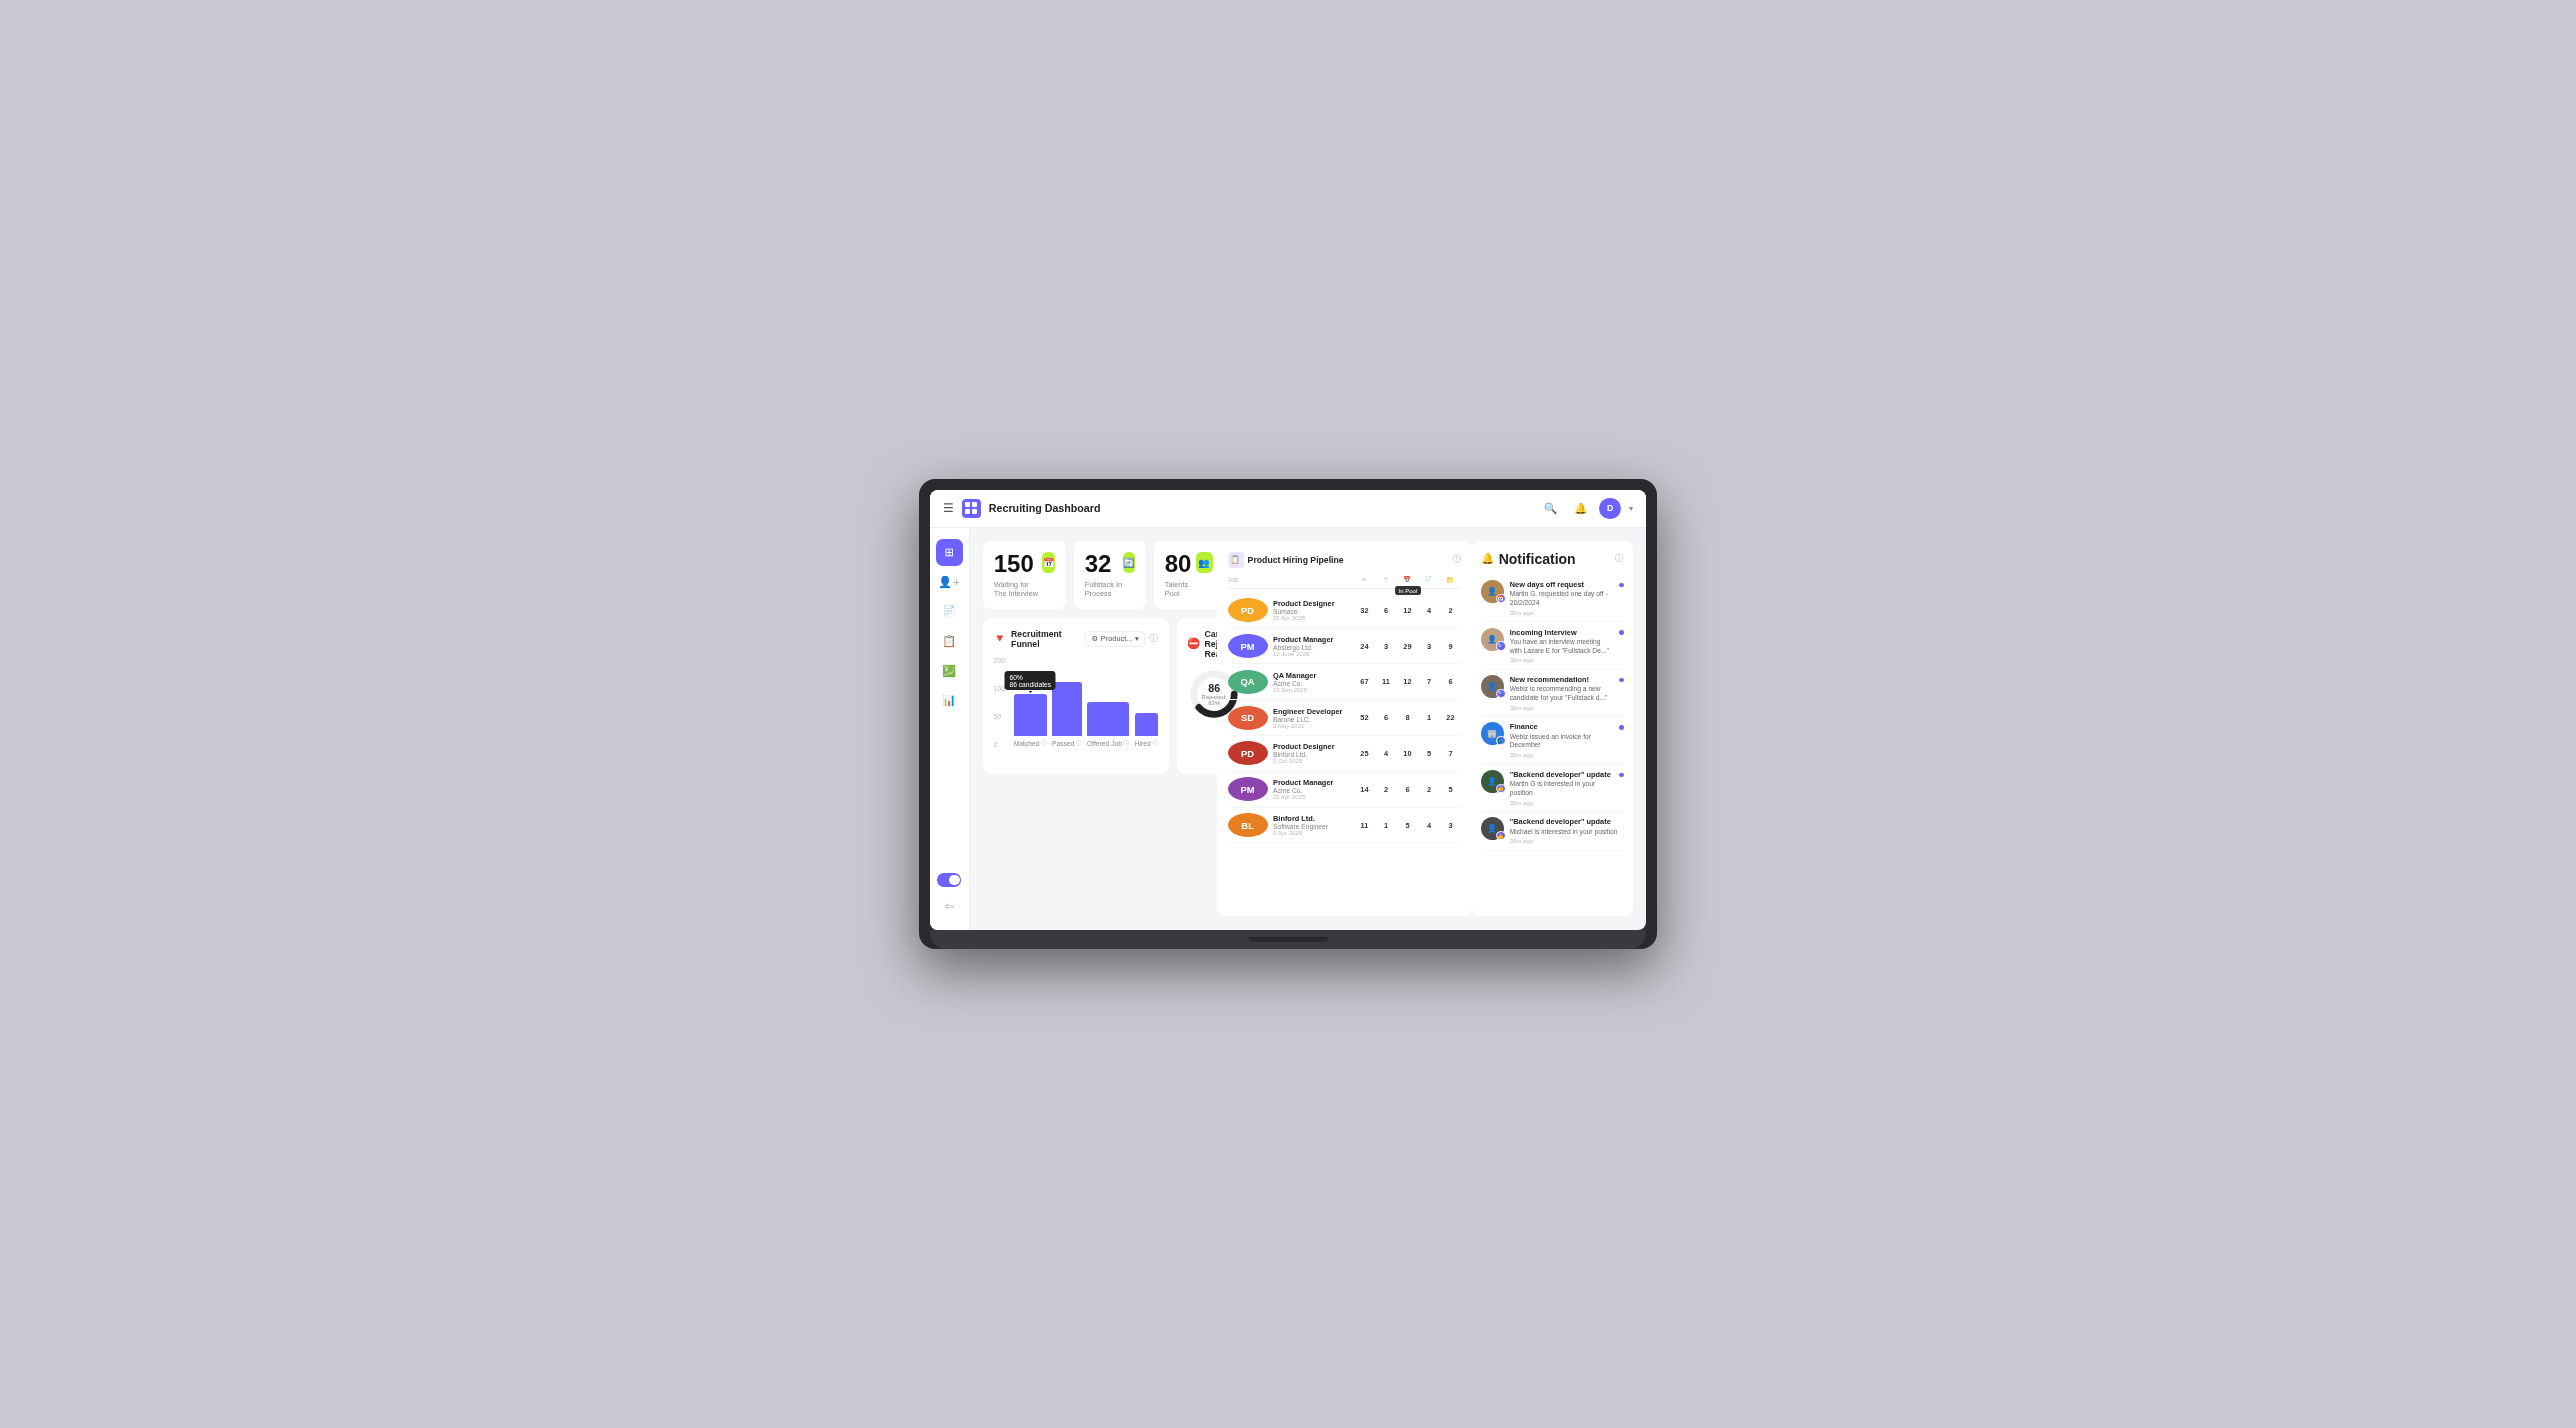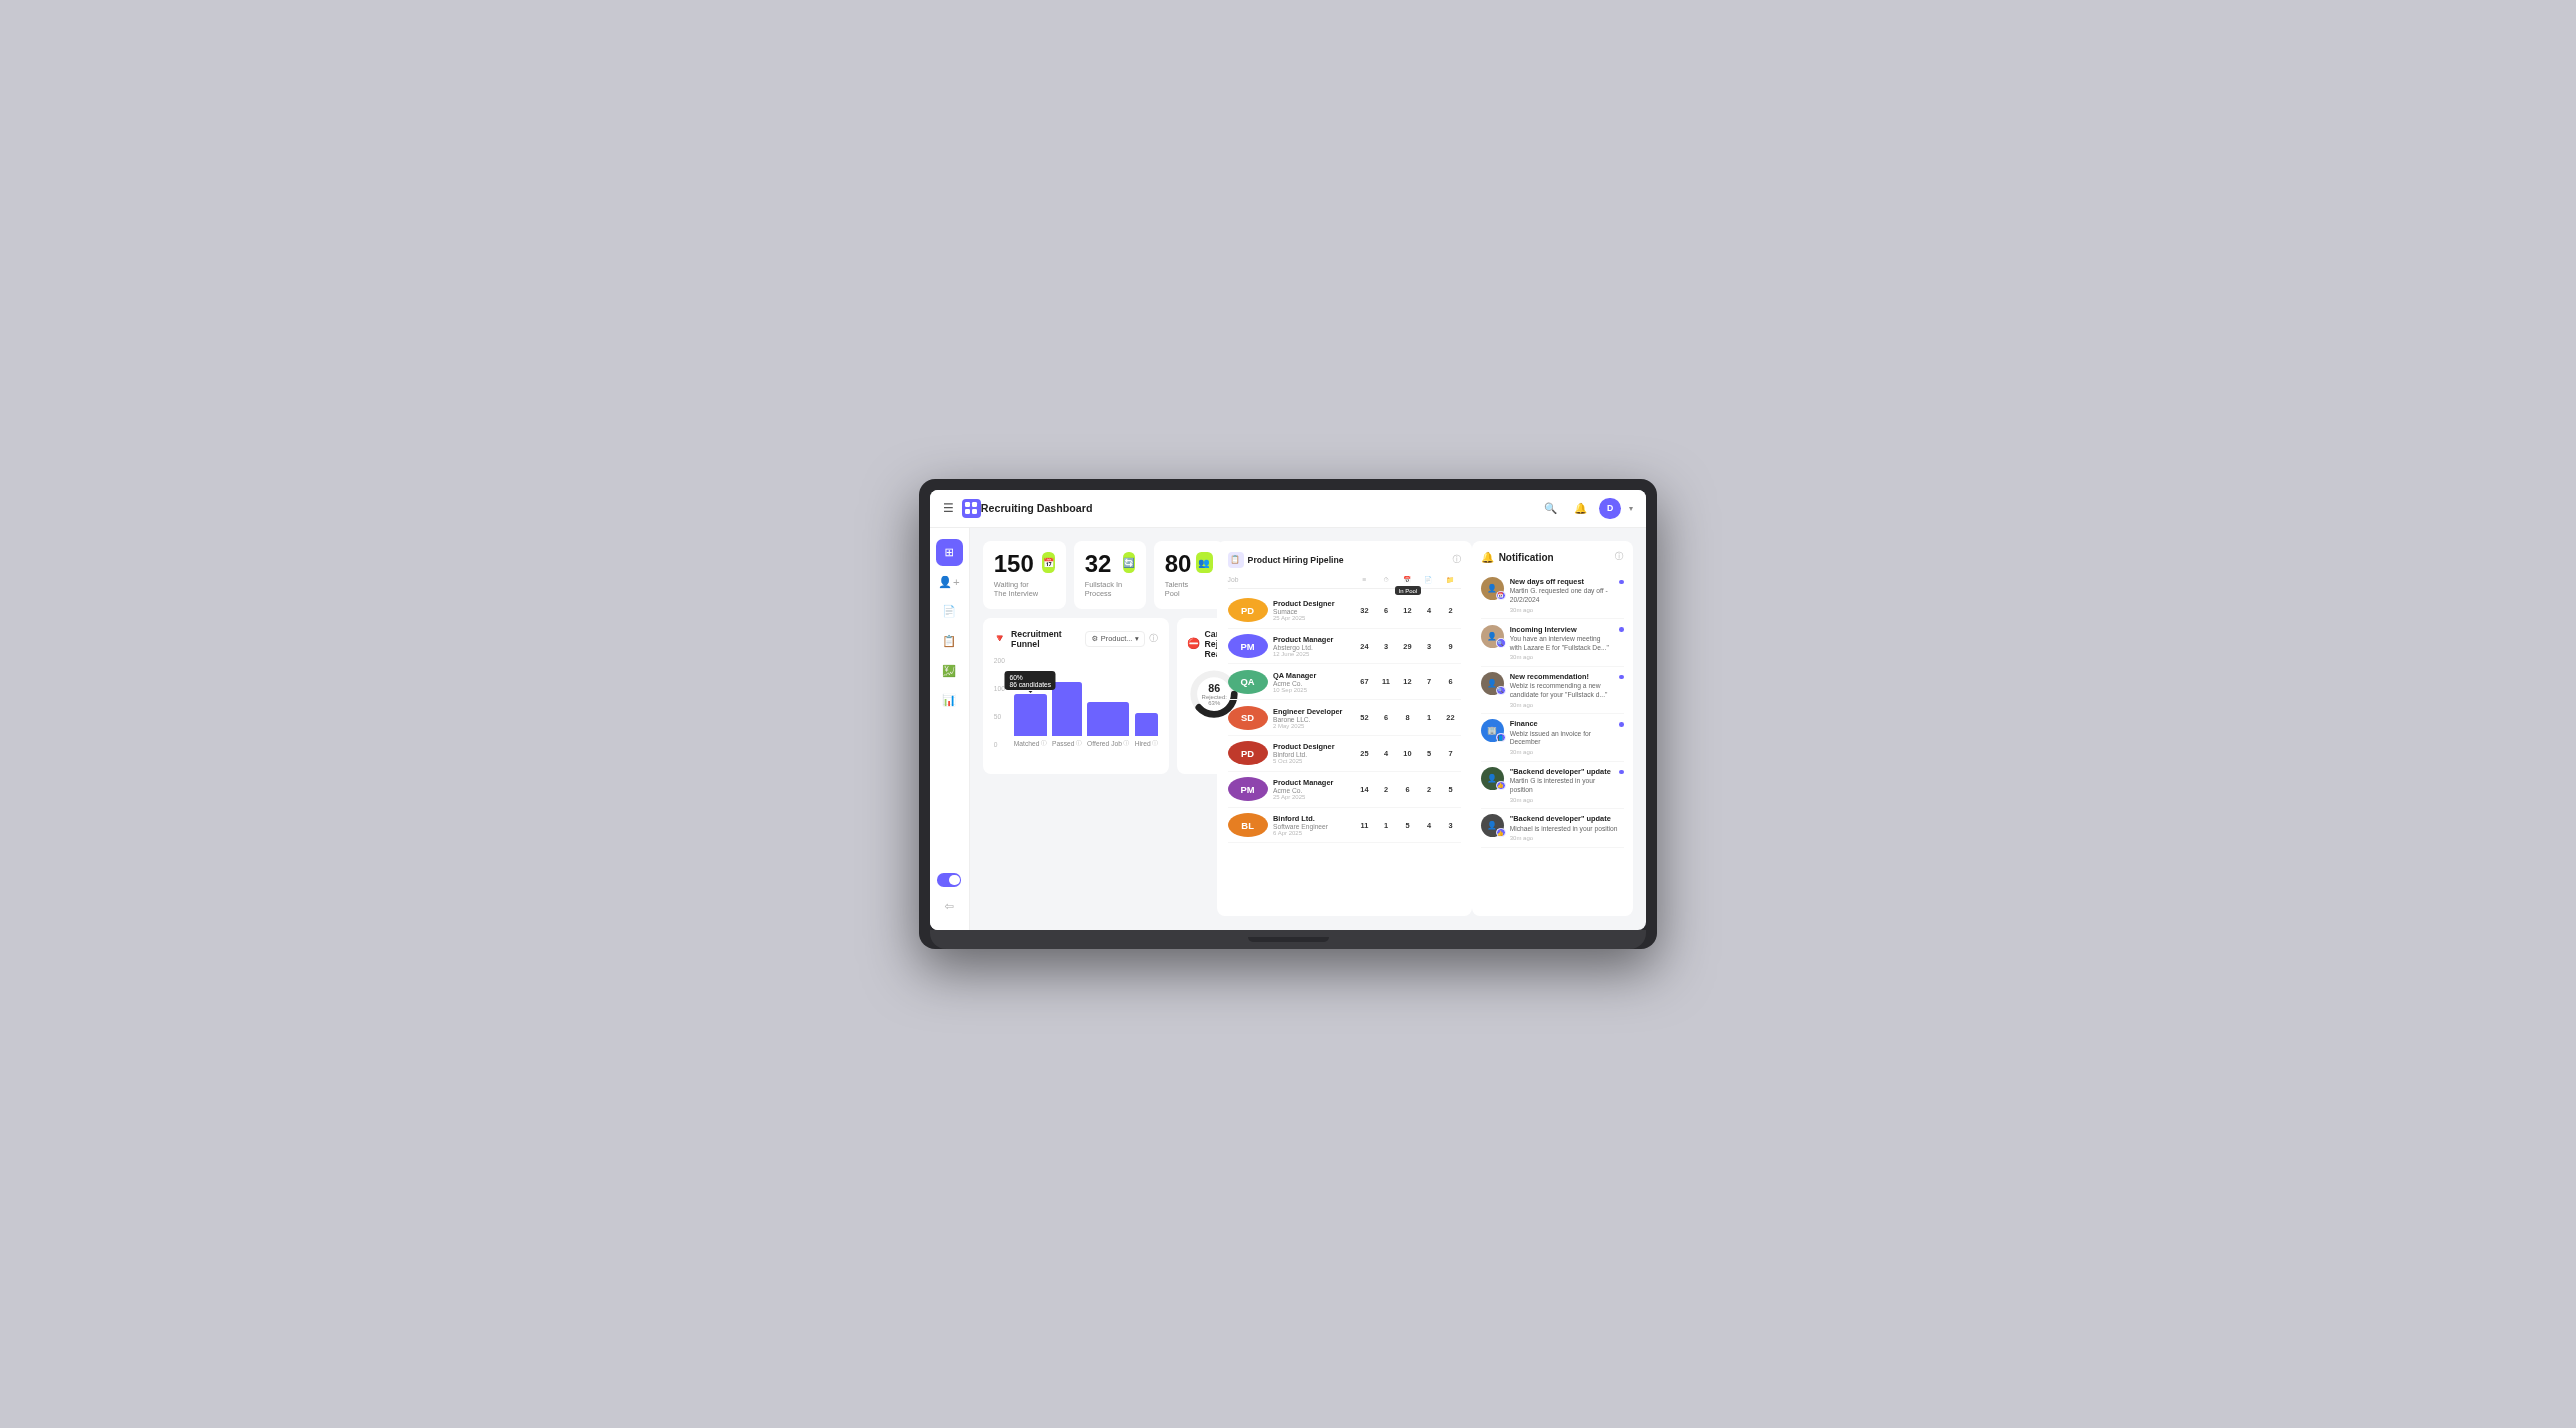--- a/index.html
+++ b/index.html
@@ -44,21 +44,21 @@
     .topbar {
       background: #fff;
       display: flex;
       align-items: center;
       padding: 0 13.4px;
       height: 38px;
       border-bottom: 0.7px solid #eee;
       gap: 8px;
     }
     .topbar-menu-icon { color: #555; font-size: 12px; cursor: pointer; }
-    .topbar-logo { display: flex; align-items: center; gap: 0; }
+    .topbar-logo { display: flex; align-items: center; gap: 8px; }
     .topbar-logo-icon { width: 19px; height: 19px; background: #6c63ff; border-radius: 4px; display: grid; grid-template-columns: 1fr 1fr; gap: 2px; padding: 3.4px; }
     .topbar-logo-dot { background: #fff; border-radius: 1.3px; }
     .topbar-title { font-size: 10.7px; font-weight: 600; color: #222; }
     .topbar-spacer { flex: 1; }
     .topbar-icon { width: 21.5px; height: 21.5px; display: flex; align-items: center; justify-content: center; cursor: pointer; color: #666; font-size: 10.7px; }
     .topbar-avatar { width: 21.5px; height: 21.5px; background: #6c63ff; border-radius: 50%; display: flex; align-items: center; justify-content: center; color: #fff; font-size: 8.7px; font-weight: 600; cursor: pointer; }
     .topbar-chevron { color: #888; font-size: 8px; cursor: pointer; }
 
     
     .main-layout {
@@ -354,21 +354,21 @@
     }
     .notif-header {
       display: flex;
       align-items: center;
       justify-content: space-between;
       margin-bottom: 8px;
     }
     .notif-title-row {
       display: flex; align-items: center; gap: 4px;
     }
-    .notif-title { font-size: 10px; font-weight: 600; color: #222; }
+    .notif-title { font-size: 14px; font-weight: 600; color: #222; }
     .notif-item {
       display: flex;
       gap: 5.4px;
       padding: 5.4px 0;
       border-bottom: 0.7px solid #f5f5f5;
       align-items: flex-start;
       position: relative;
     }
     .notif-avatar-wrap { position: relative; flex-shrink: 0; }
     .notif-avatar {

